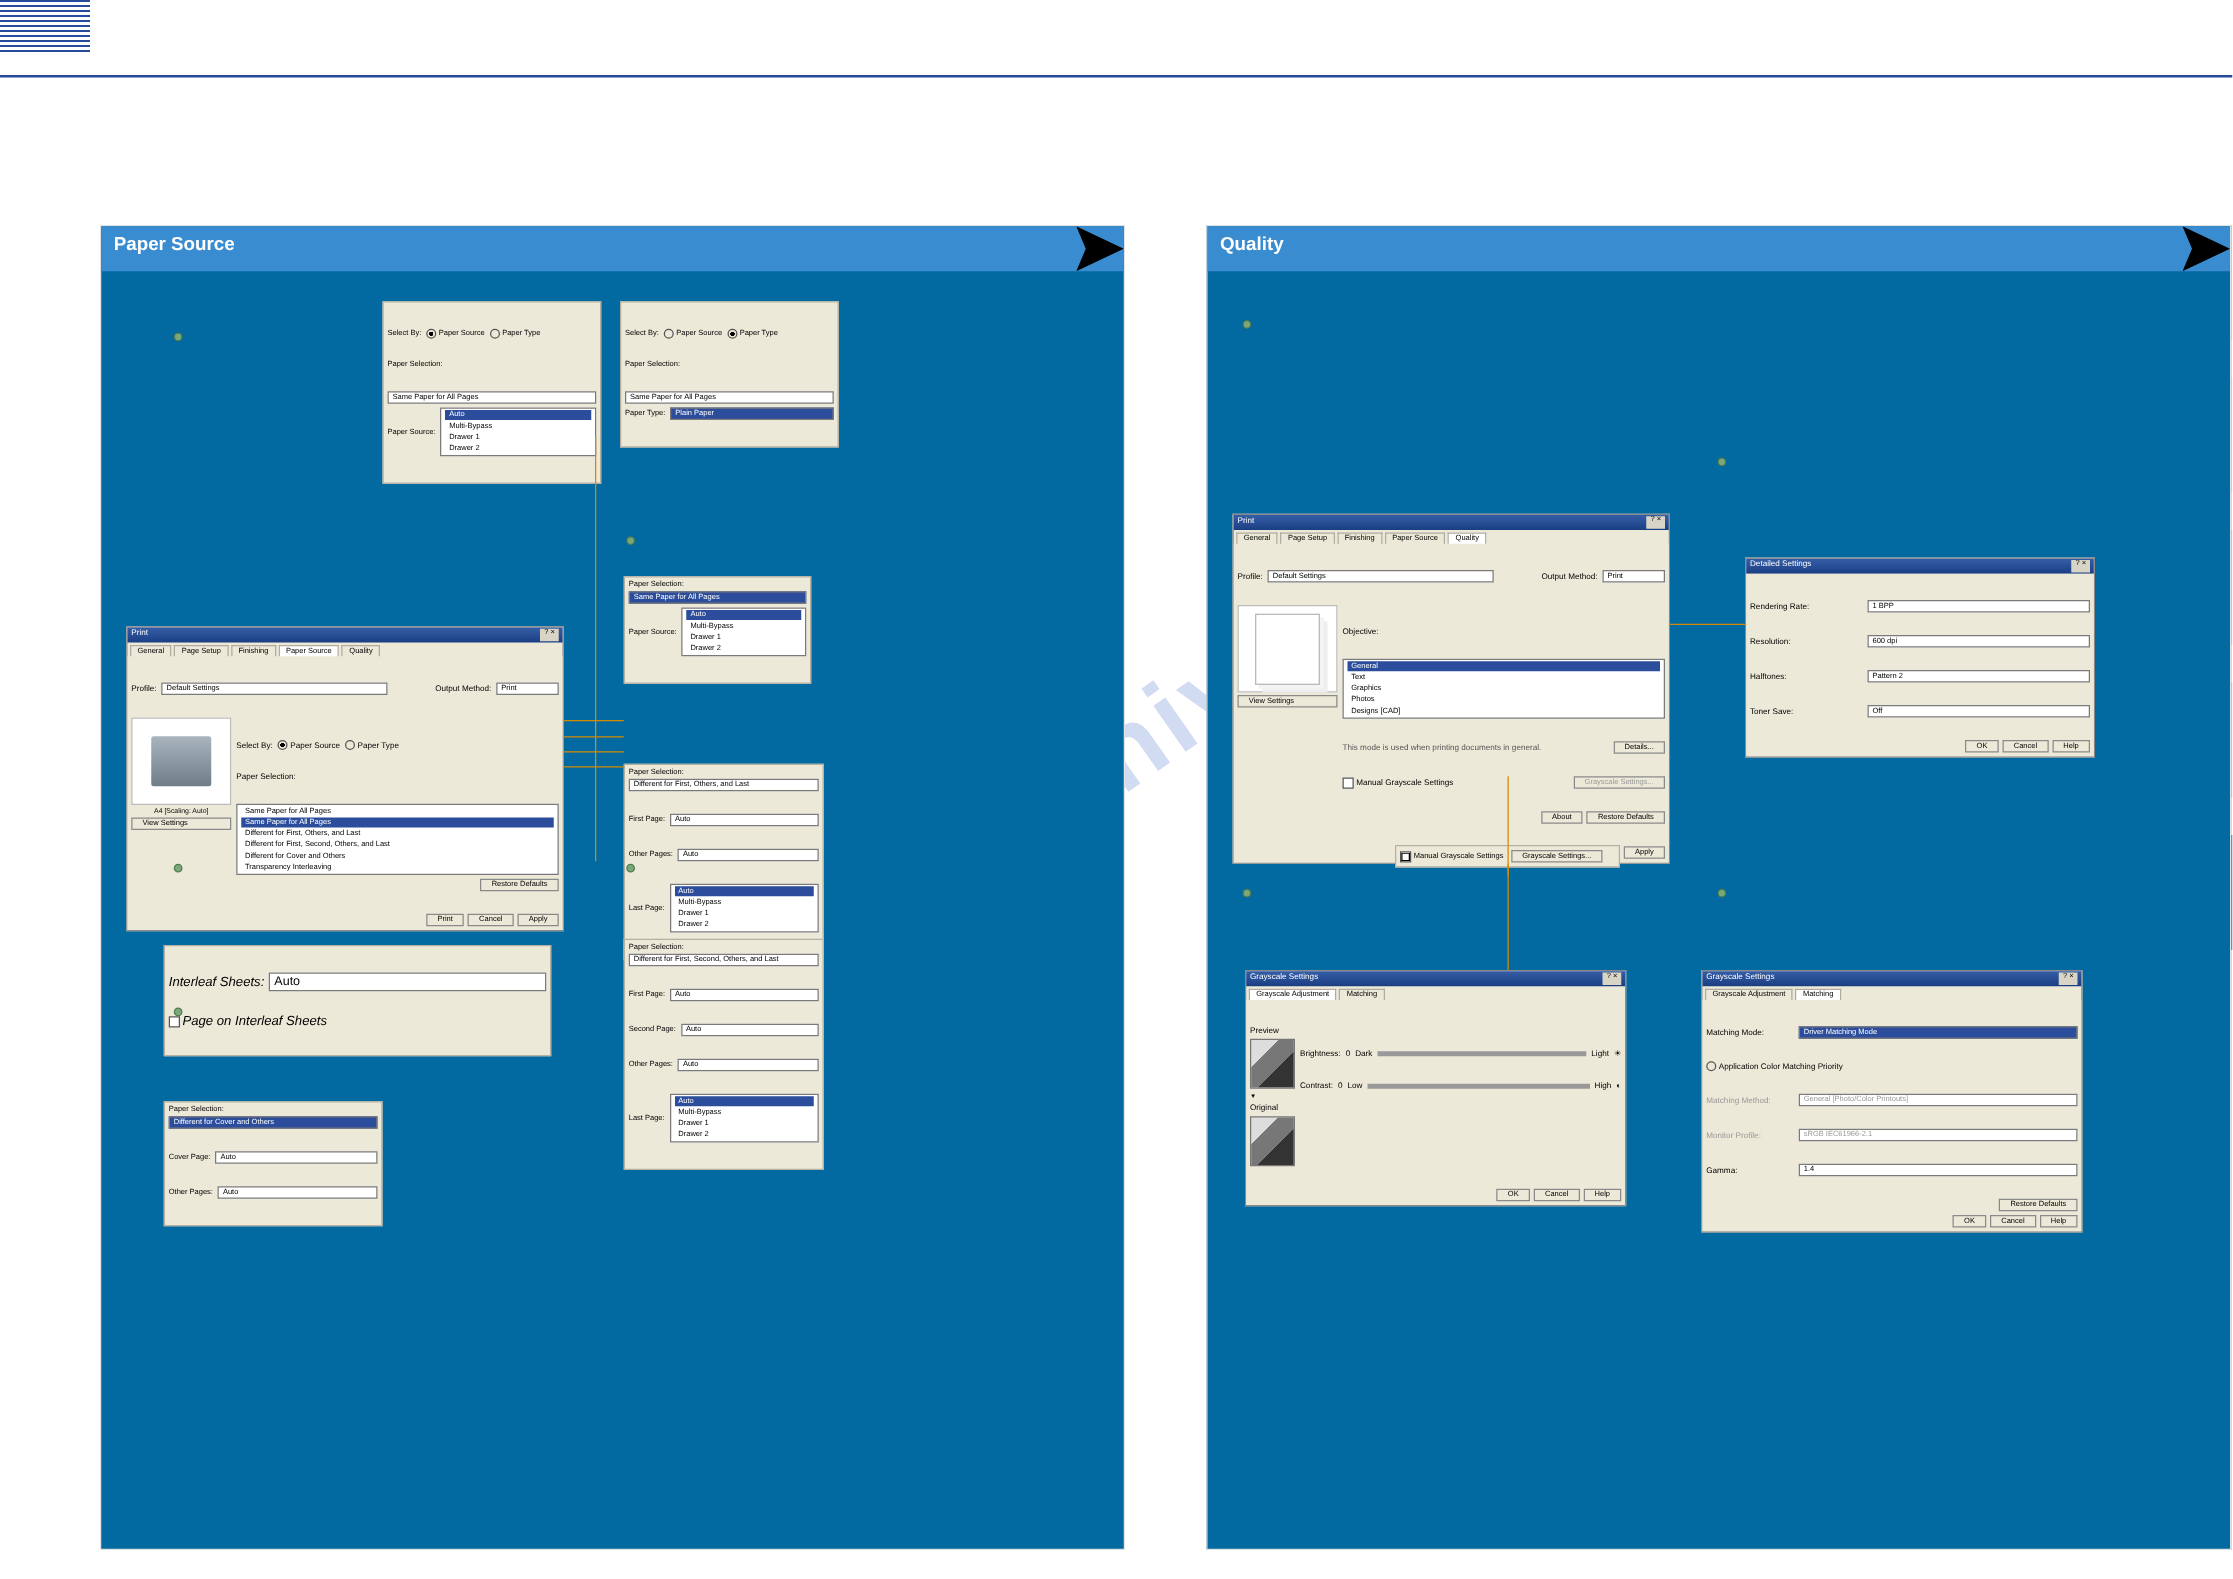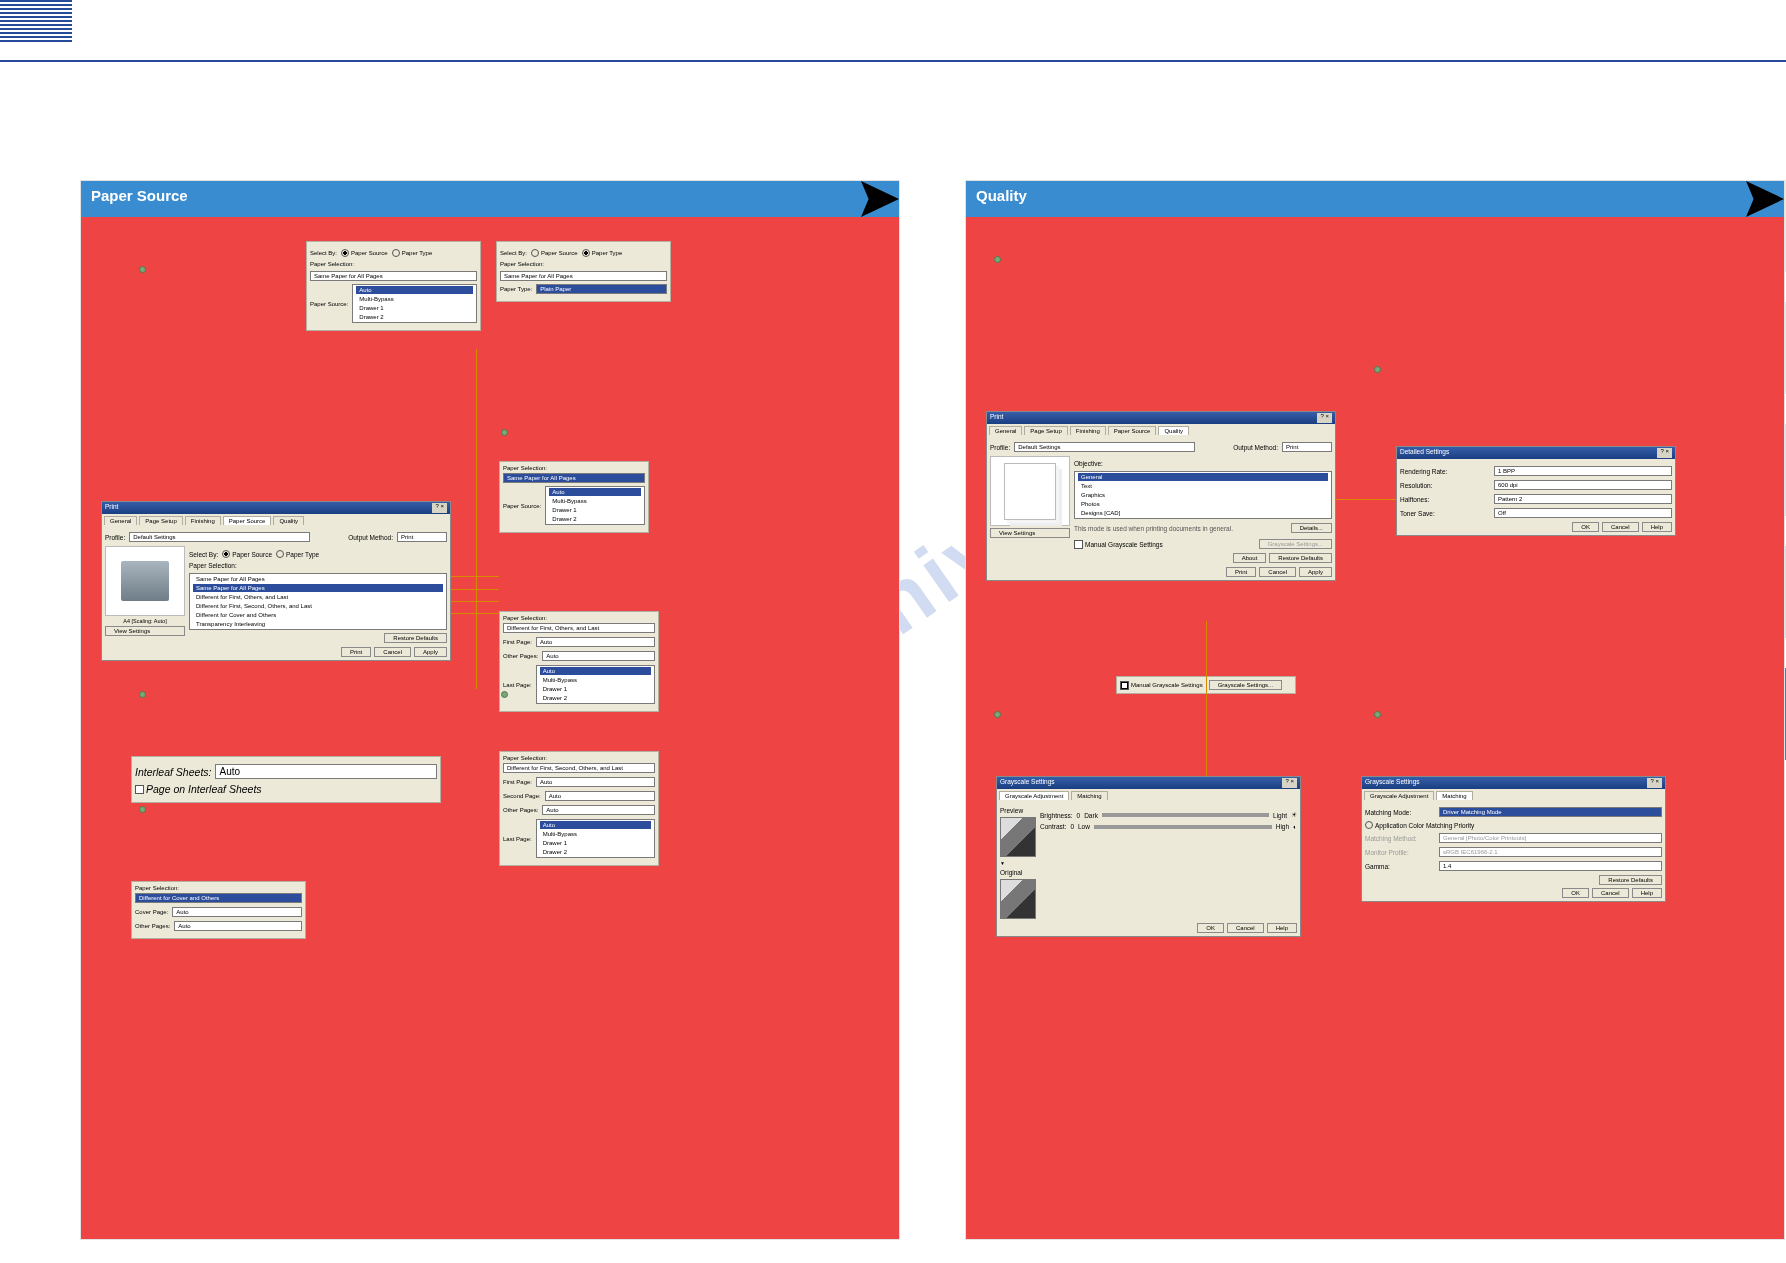--- a/index.html
+++ b/index.html
@@ -26,21 +26,21 @@
   }
   .mainrule {
     position: absolute;
     left: 0; top: 60px;
     right: 0; height: 2px;
     background: #274b9b;
   }
   
   .panel {
     position: absolute;
-    background: #ef4444;
+    background: #0369a1;
     border: 1px solid #e2e2e2;
   }
   .panel.left  { left: 80px;  top: 180px; width: 820px; height: 1060px; }
   .panel.right { left: 965px; top: 180px; width: 820px; height: 1060px; }
 
   
   .sidetabs {
     position: absolute;
     right: 0; top: 180px;
     width: 34px;
@@ -105,21 +105,21 @@
     padding: 1px 5px;
     background: #ece9d8;
     border: 1px solid #b0ada0;
     border-bottom: none;
   }
   .tabstrip .tab.active { background: #fff; }
   .dlg .body {
     background: #ece9d8;
     padding: 3px;
   }
-  .row { display: flex; align-items: center; gap: 4px; margin: 4px 0; }
+  .row { display: flex; align-items: center; gap: 4px; margin: 18px 0; }
   .lbl { white-space: nowrap; }
   .combo, .listbox, .txt {
     background: #fff;
     border: 1px solid #7a7a7a;
     min-height: 9px;
     font-size: 6px;
     padding: 1px 3px;
     flex: 1;
     display: flex; align-items: center;
   }

